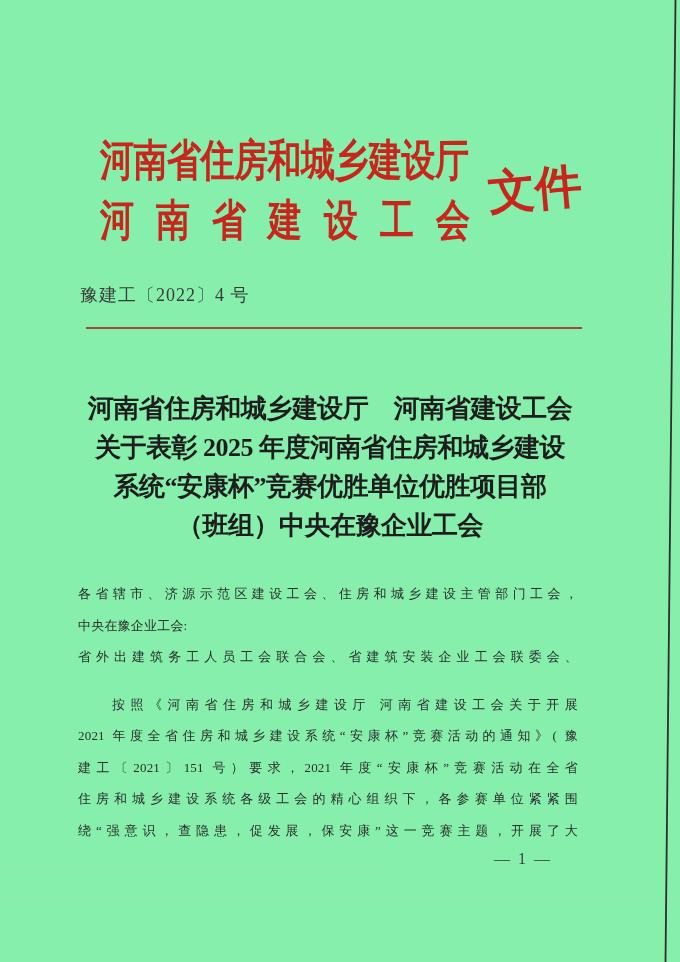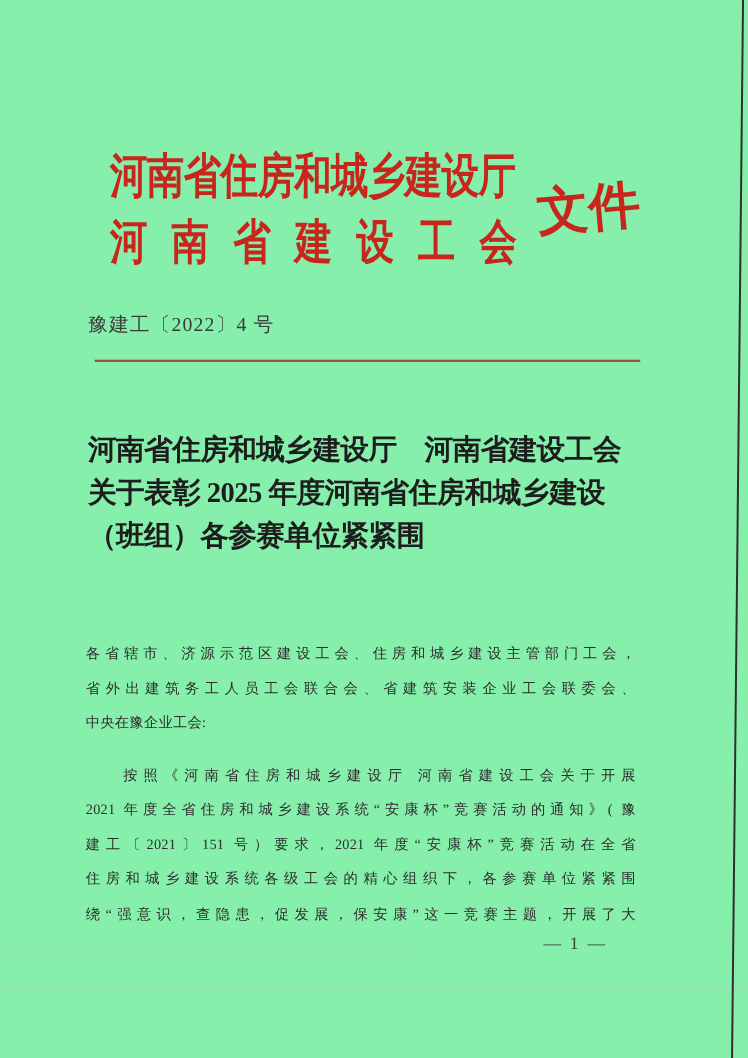--- a/index.html
+++ b/index.html
@@ -40,21 +40,21 @@
     font-size:18px;letter-spacing:1px;color:#3b3b3b;
   }
   .redrule{
     position:absolute;left:86px;top:327px;width:496px;height:2px;
     background:var(--rule,#a5473a);
   }
   
   .title{
     position:absolute;left:80px;top:389px;width:500px;
     font-size:26px;font-weight:bold;color:#1d1d1d;
-    line-height:39px;letter-spacing:-0.5px;
+    line-height:39px;text-align:center;letter-spacing:-0.5px;
   }
   
   .bodytext{
     position:absolute;left:78px;top:578px;width:500px;
     font-size:13px;color:#2d2d2d;line-height:31.5px;
     letter-spacing:0.2px;
   }
   .bl{text-align:justify;text-align-last:justify;}
   .bl.plain{text-align:left;text-align-last:left;}
   .bl.para-gap{margin-top:16px;}
@@ -84,27 +84,28 @@
   <div class="org2">河南省建设工会</div>
   <div class="doctype">文件</div>
 
   <div class="docnum">豫建工〔2022〕4 号</div>
 
   <div class="redrule"></div>
 
   <div class="title">
     <div>河南省住房和城乡建设厅　河南省建设工会</div>
     <div>关于表彰 2025 年度河南省住房和城乡建设</div>
-    <div>（班组）各参赛单位紧紧围</div>
+    <div>系统“安康杯”竞赛优胜单位优胜项目部</div>
+    <div>（班组）中央在豫企业工会</div>
   </div>
 
   <div class="bodytext">
     <div class="bl">各省辖市、济源示范区建设工会、住房和城乡建设主管部门工会，</div>
+    <div class="bl plain">中央在豫企业工会:</div>
     <div class="bl">省外出建筑务工人员工会联合会、省建筑安装企业工会联委会、</div>
-    <div class="bl plain">中央在豫企业工会:</div>
     <div class="bl indent para-gap">按照《河南省住房和城乡建设厅 河南省建设工会关于开展</div>
     <div class="bl">2021 年度全省住房和城乡建设系统“安康杯”竞赛活动的通知》( 豫</div>
     <div class="bl">建工〔2021〕151 号）要求，2021 年度“安康杯”竞赛活动在全省</div>
     <div class="bl">住房和城乡建设系统各级工会的精心组织下，各参赛单位紧紧围</div>
     <div class="bl">绕“强意识，查隐患，促发展，保安康”这一竞赛主题，开展了大</div>
   </div>
 
   <div class="pagenum">— 1 —</div>
 
   <div class="scanline1"></div>

